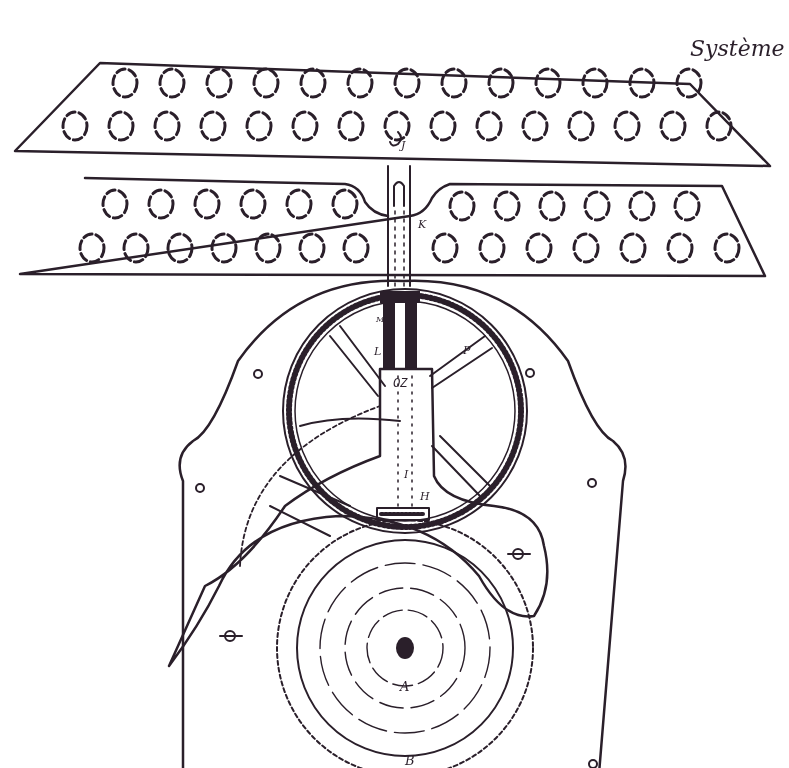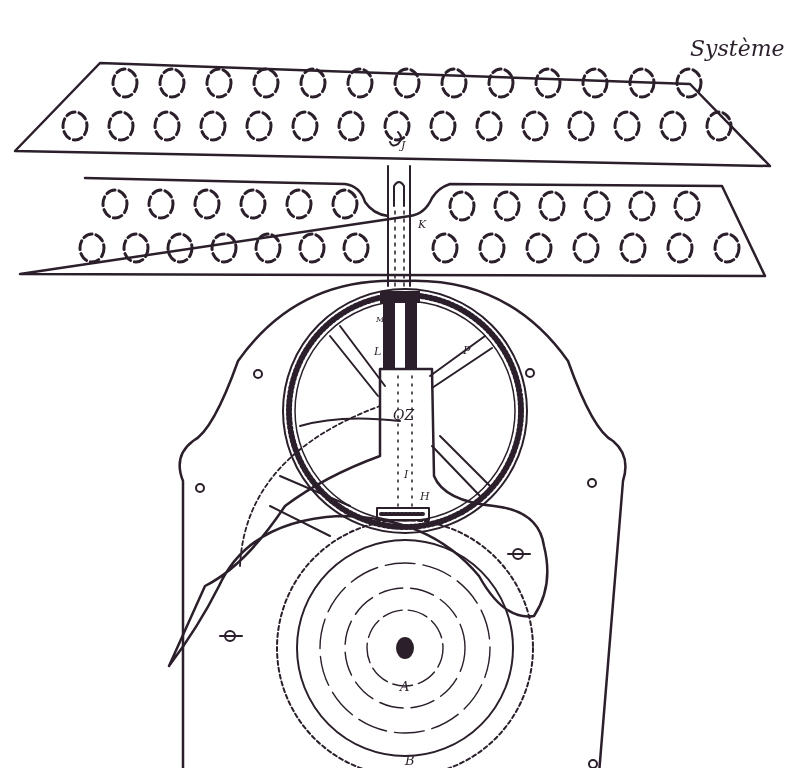--- a/index.html
+++ b/index.html
@@ -149,18 +149,18 @@
     <ellipse cx="405" cy="612" rx="9" ry="11" fill="#2a1f2a"></ellipse>
   </g>
 </svg>
 
 <span class="title-word" style="left:690px;top:0px;font-size:22px;">Système</span>
 <span class="lbl" style="left:401px;top:104px;">J</span>
 <span class="lbl" style="left:418px;top:183px;">K</span>
 <span class="lbl" style="left:376px;top:280px;font-size:8px;">M</span>
 <span class="lbl" style="left:374px;top:310px;">L</span>
 <span class="lbl" style="left:463px;top:309px;">P</span>
-<span class="lbl" style="left:393px;top:372px;font-size:14px;">OZ</span>
+<span class="lbl" style="left:393px;top:342px;font-size:12px;font-family:Liberation Mono, monospace;">OZ</span>
 <span class="lbl" style="left:404px;top:433px;">I</span>
 <span class="lbl" style="left:420px;top:455px;">H</span>
 <span class="lbl" style="left:400px;top:644px;font-size:13px;">A</span>
 <span class="lbl" style="left:405px;top:718px;font-size:13px;">B</span>
 </div>
 
 </body></html>

